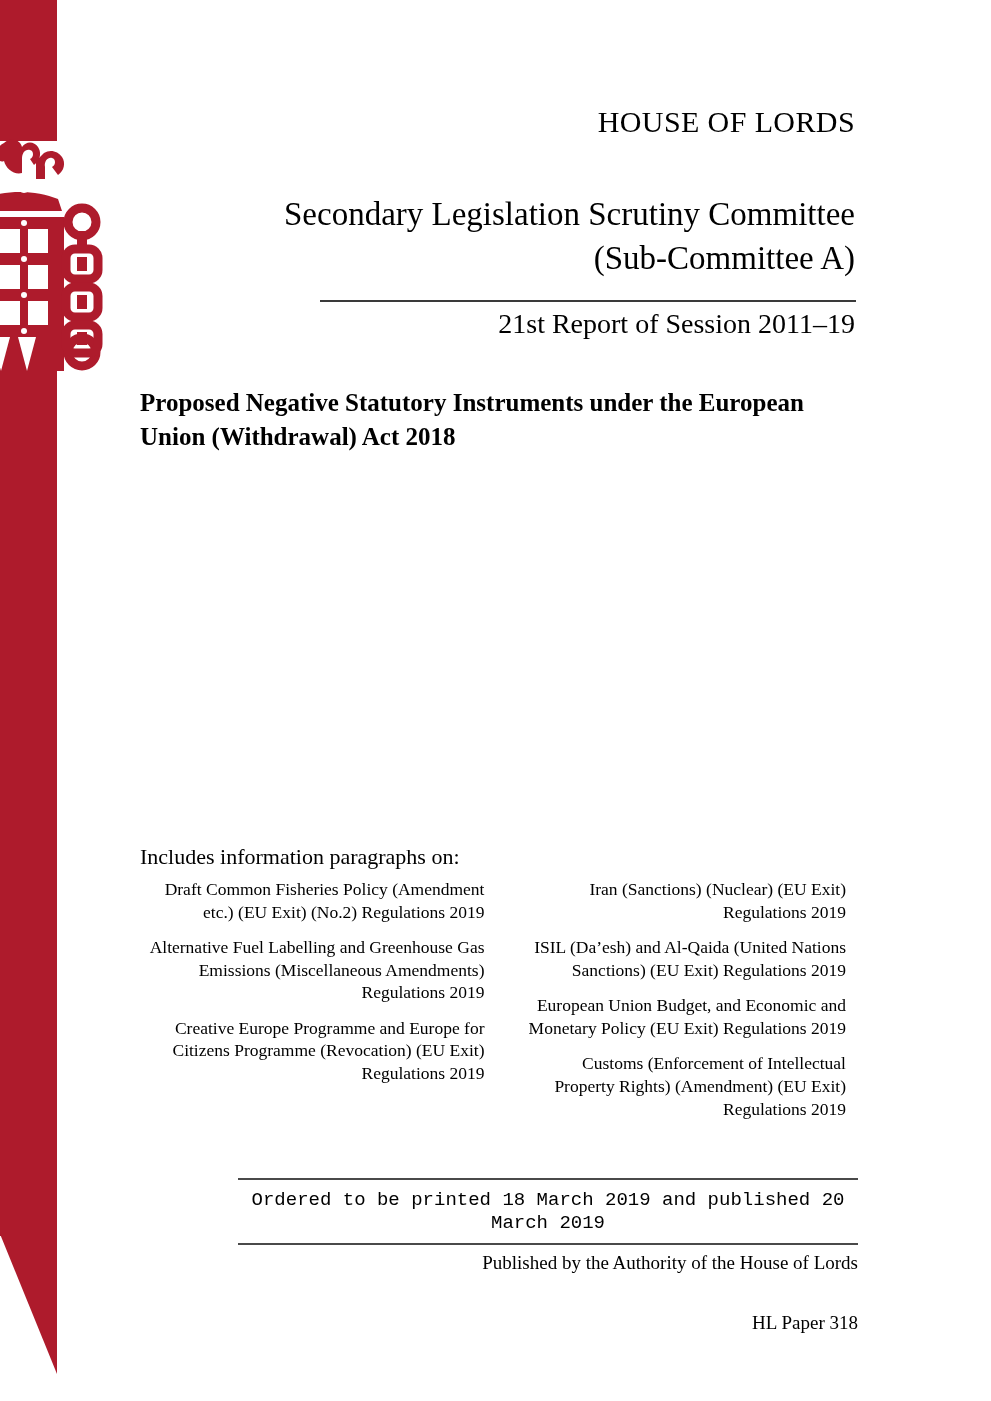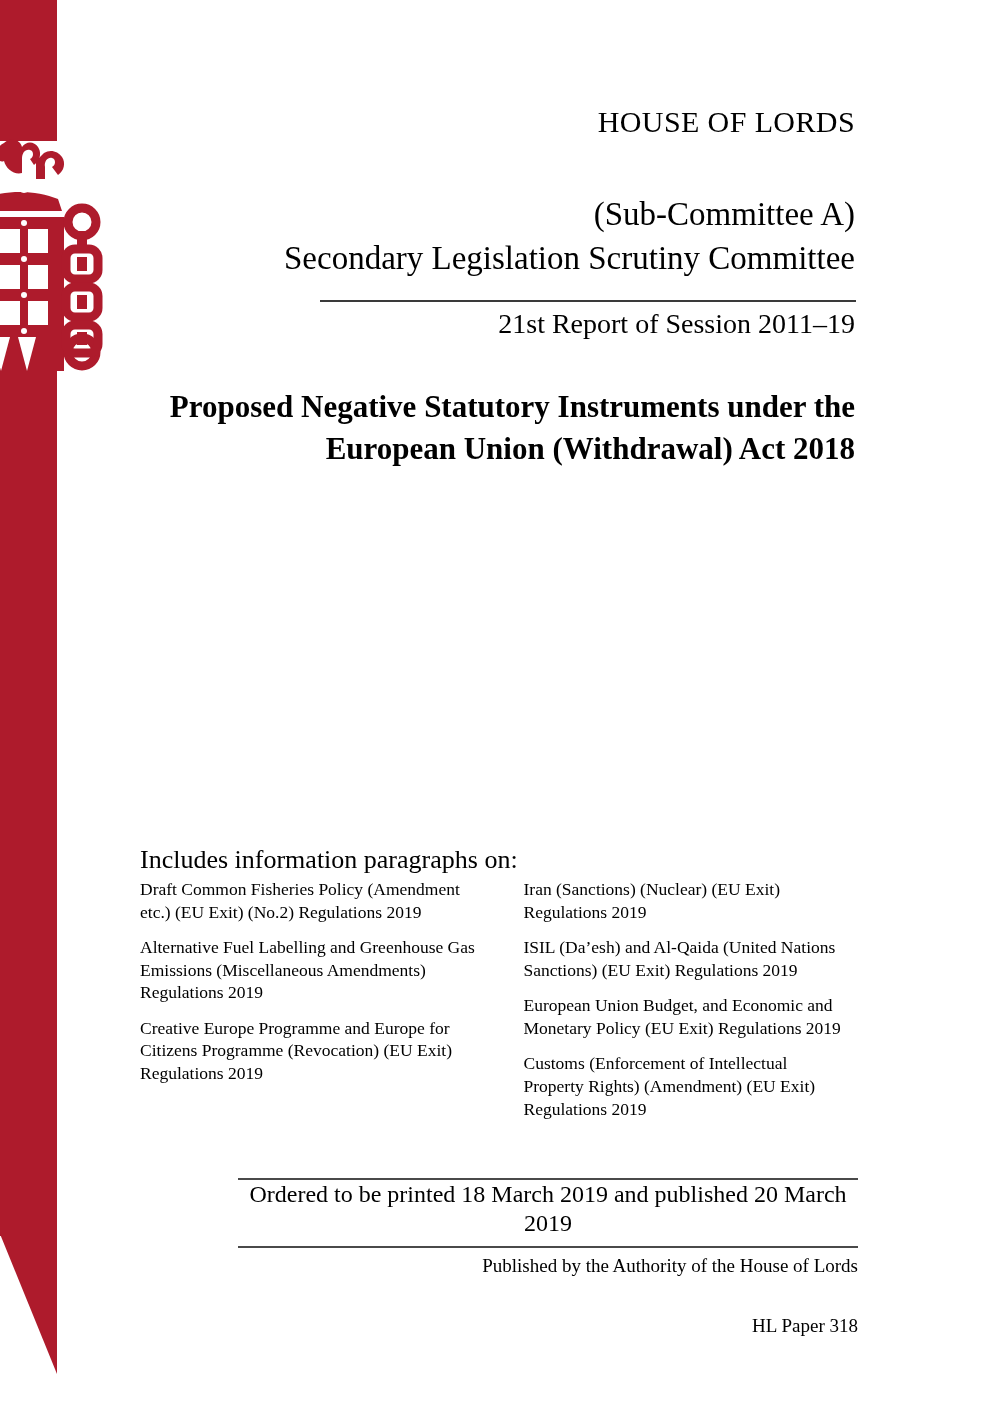--- a/index.html
+++ b/index.html
@@ -89,41 +89,42 @@
   #session-line {
     top: 306px;
     font-size: 28px;
     line-height: 1.3;
   }
   #report-title {
     position: absolute;
     left: 140px;
     right: 136px;
     top: 386px;
-    text-align: right;
-    font-size: 31px;
+    text-align: left;
+    font-size: 25px;
     font-weight: bold;
     line-height: 1.36;
   }
 
   
   #includes-heading {
     position: absolute;
     left: 140px;
     top: 844px;
-    font-size: 26px;
+    font-size: 22px;
     line-height: 1.2;
   }
   #includes-columns {
     position: absolute;
     left: 140px;
     top: 878px;
     width: 722px;
     display: flex;
     gap: 1px;
+    text-align: right;
   }
   .includes-col {
     width: 361px;
     box-sizing: border-box;
   }
   .includes-col.right { padding-left: 22px; }
   .includes-item {
     font-size: 17.5px;
     line-height: 1.29;
     margin: 0 0 13px 0;
@@ -136,23 +137,24 @@
     left: 238px;
     width: 620px;
     top: 1178px;
   }
   .imprint-rule {
     height: 0;
     border-top: 2px solid #4a4a4a;
   }
   #ordered-line {
     text-align: center;
-    font-size: 24px;
-    line-height: 1.2;
-    padding: 0 0 8px 0;
+    font-size: 19px;
+    line-height: 1.2;
+    padding: 9px 0 8px 0;
+    font-family: Liberation Mono, monospace;
   }
   #published-line {
     text-align: right;
     font-size: 19px;
     line-height: 1.2;
     padding-top: 7px;
   }
   #hl-paper {
     text-align: right;
     font-size: 19px;
@@ -243,22 +245,22 @@
           <rect x="66" y="186" width="32" height="28" rx="9" fill="none" stroke="#AE1B2C" stroke-width="9"></rect>
           <rect x="77" y="193" width="10" height="13"></rect>
         </g>
       </g>
     </svg>
   </div>
 
   <div class="title-block" id="house-of-lords">HOUSE OF LORDS</div>
 
   <div class="title-block" id="committee-name">
+    <div>Secondary Legislation Scrutiny Committee</div>
     <div>(Sub-Committee A)</div>
-    <div>Secondary Legislation Scrutiny Committee</div>
   </div>
 
   <div id="rule-under-committee"></div>
 
   <div class="title-block" id="session-line">21st Report of Session 2011–19</div>
 
   <div id="report-title">Proposed Negative Statutory Instruments under the European Union (Withdrawal) Act 2018</div>
 
   <div id="includes-heading">Includes information paragraphs on:</div>
 

